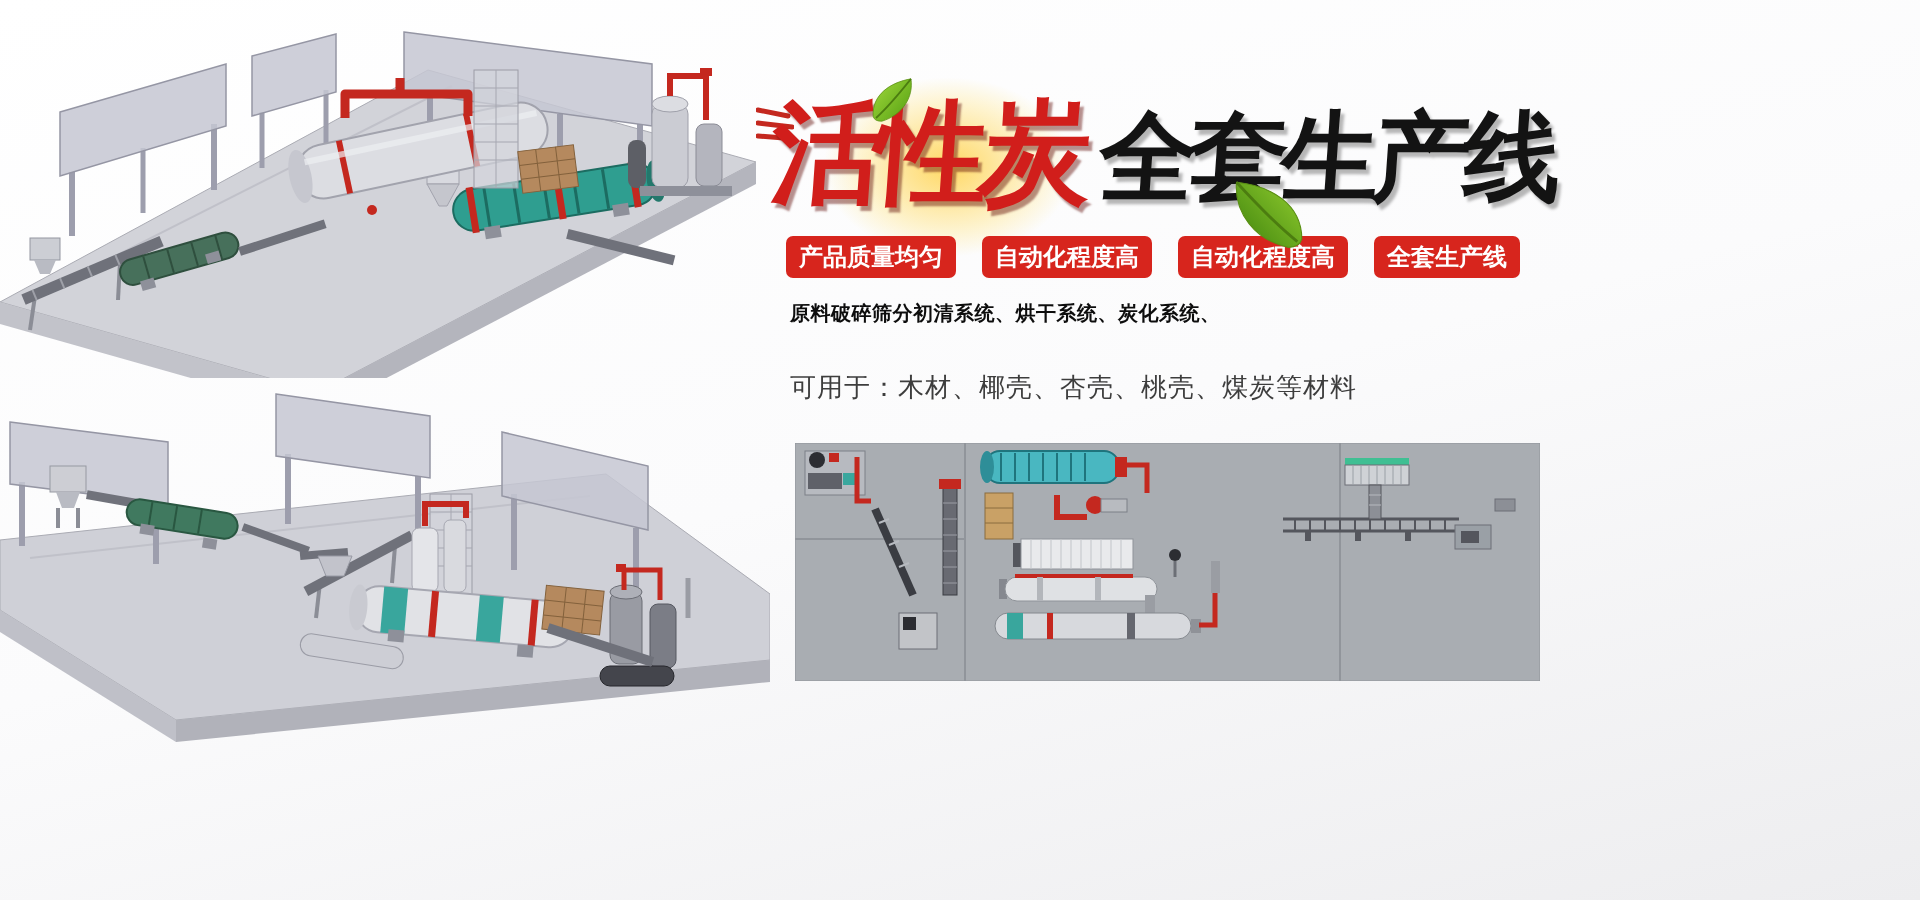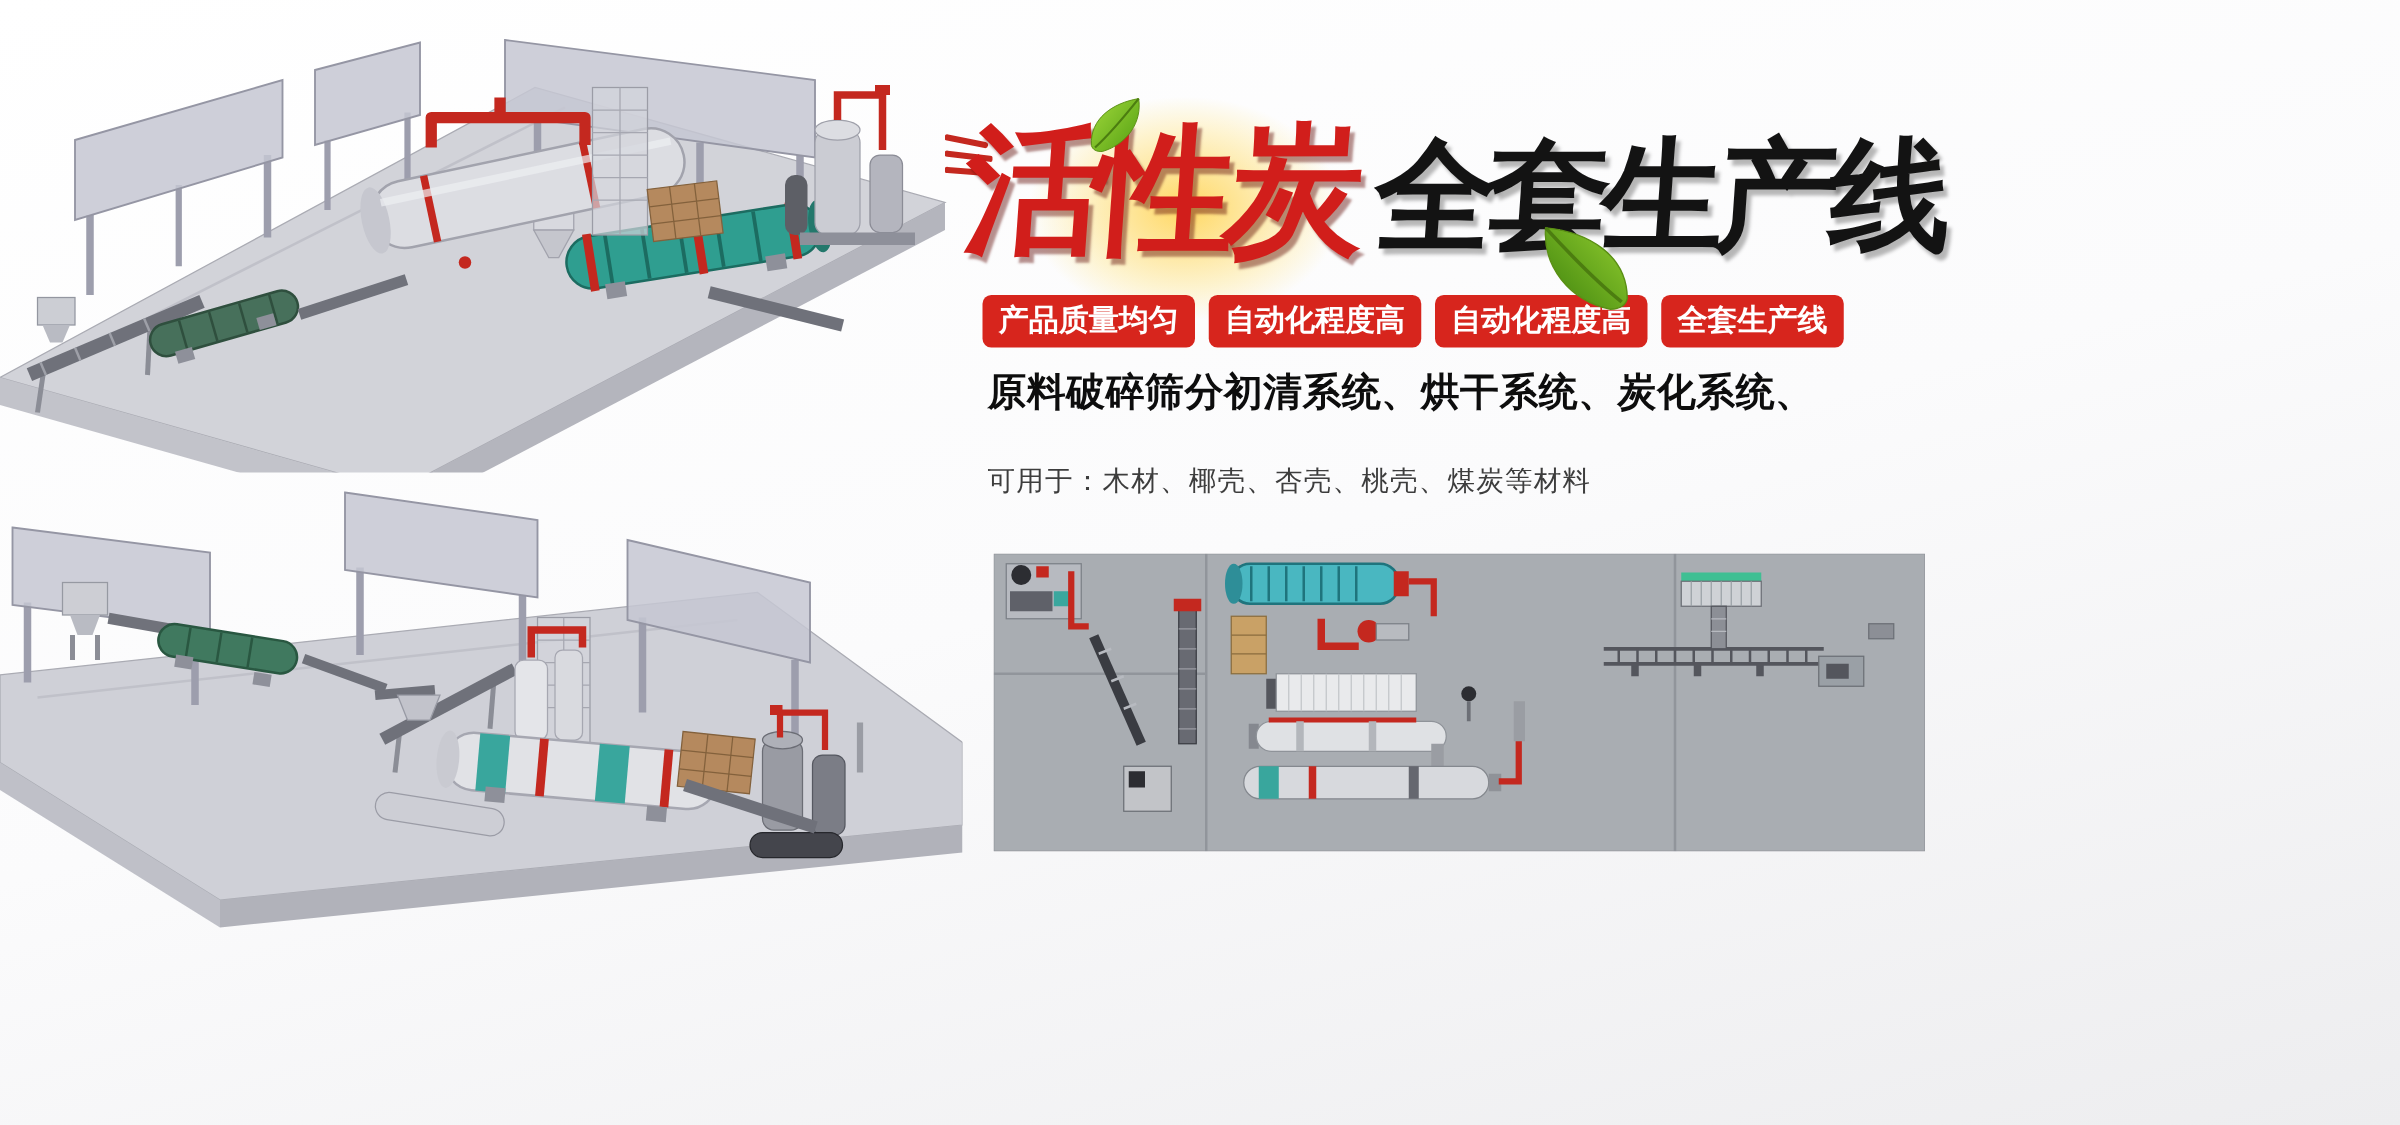--- a/index.html
+++ b/index.html
@@ -27,33 +27,33 @@
     color:#d11e1b; letter-spacing:-8px; text-shadow:4px 5px 2px rgba(96,10,6,.45);
   }
   .title-black {
     font-family:"DejaVu Serif", serif; font-weight:900; font-size:98px; line-height:1;
     color:#131313; letter-spacing:-7px; margin-left:16px; text-shadow:4px 5px 3px rgba(0,0,0,.28);
   }
   .leaf { position:absolute; z-index:3; }
   .leaf-1 { left:864px; top:80px; transform:rotate(-16deg); }
   .leaf-2 { left:1222px; top:182px; transform:rotate(12deg) scaleX(-1); }
 
-  .badges { position:absolute; left:786px; top:236px; display:flex; gap:11px; z-index:2; }
+  .badges { position:absolute; left:786px; top:236px; display:flex; gap:26px; z-index:2; }
   .badge {
     background:#d7251d; color:#ffffff; font-weight:700; font-size:24px;
     height:42px; line-height:42px; padding:0 13px; border-radius:7px;
   }
 
   .desc-bold {
     position:absolute; left:790px; top:294px; z-index:2;
-    font-size:31px; font-weight:800; color:#0d0d0d; line-height:39px; letter-spacing:0.5px;
+    font-size:20px; font-weight:800; color:#0d0d0d; line-height:39px; letter-spacing:0.5px;
   }
   .desc-gray {
     position:absolute; left:790px; top:370px; z-index:2;
-    font-size:22px; font-weight:500; color:#3d3d3d; letter-spacing:1px;
+    font-size:26px; font-weight:500; color:#3d3d3d; letter-spacing:1px;
   }
 
   .schematic { position:absolute; left:795px; top:443px; }
 </style>
 </head>
 <body>
 
 <div class="stage">
 
   <svg class="render render-top" width="770" height="378" viewBox="0 0 770 378">

